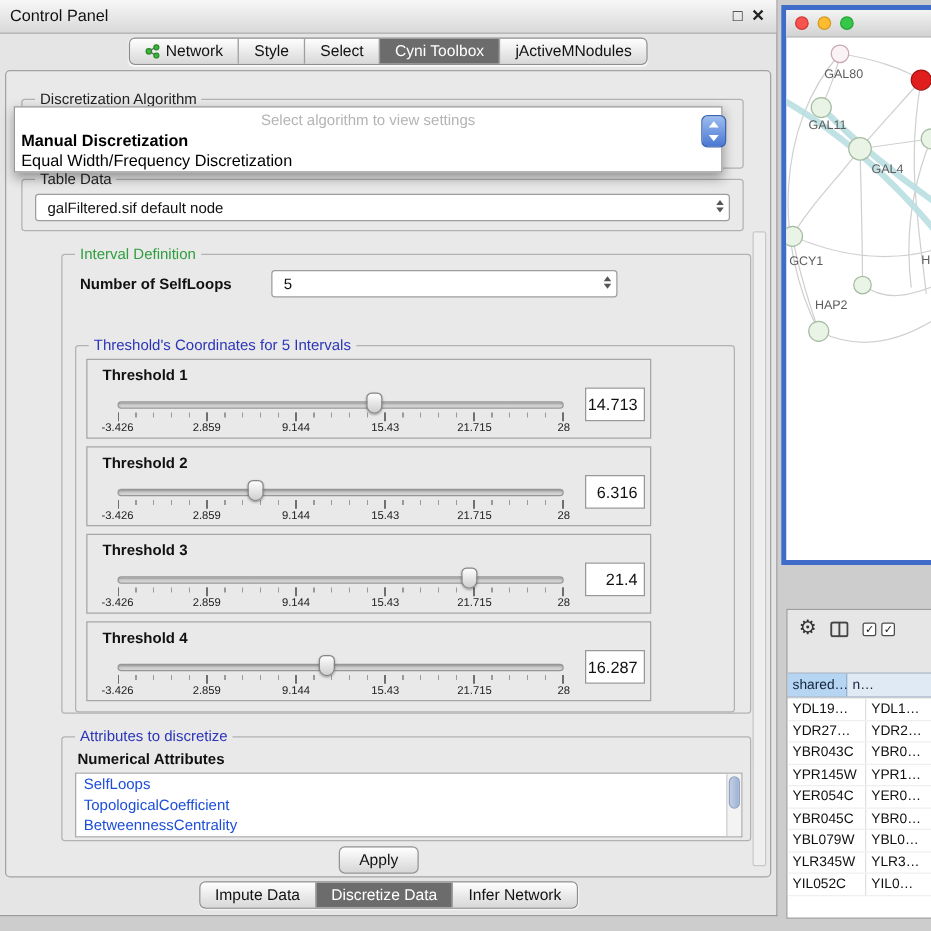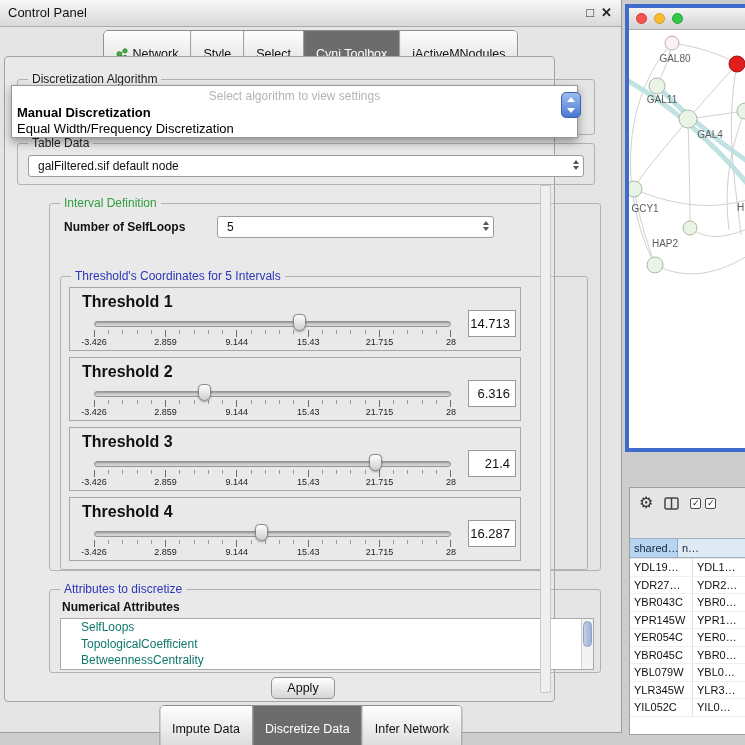--- a/index.html
+++ b/index.html
@@ -8,27 +8,27 @@
 
   
   .cp{position:absolute;left:0;top:0;width:622px;height:733px;background:#e5e5e5;border-right:1px solid #9c9c9c;border-bottom:1px solid #9c9c9c}
   .titlebar{position:absolute;left:0;top:0;width:100%;height:27px;background:linear-gradient(#f7f7f7,#d9d9d9);border-bottom:1px solid #ababab}
   .tb-title{position:absolute;left:8px;top:0;line-height:26px;font-size:13px;color:#111}
   .tb-btn{position:absolute;top:0;line-height:26px;font-size:13px;font-weight:bold;color:#222}
   .tb-float{right:27px}
   .tb-close{right:9px}
 
   .seg-group{position:absolute;left:50%;transform:translateX(-50%);display:flex;border:1px solid #8d8d8d;border-radius:5px;overflow:hidden;box-shadow:0 1px 1px rgba(255,255,255,.7)}
-  .seg{padding:16px 12px;font-size:12.5px;color:#111;background:linear-gradient(#fefefe,#d8d8d8);border-left:1px solid #9e9e9e;display:flex;align-items:center;gap:5px;white-space:nowrap}
+  .seg{padding:3px 12px;font-size:12.5px;color:#111;background:linear-gradient(#fefefe,#d8d8d8);border-left:1px solid #9e9e9e;display:flex;align-items:center;gap:5px;white-space:nowrap}
   .seg:first-child{border-left:none}
   .seg.sel{background:#6c6c6c;color:#fff}
   .top-tabs{top:30px}
   .bottom-tabs{top:705px}
 
-  .content{position:absolute;left:4px;top:56px;width:551px;height:646px;background:#e9e9e9;border:1px solid #a3a3a3;border-radius:4px}
+  .content{position:absolute;left:4px;top:56px;width:613px;height:646px;background:#e9e9e9;border:1px solid #a3a3a3;border-radius:4px}
   .cscroll{position:absolute;right:3px;top:128px;width:11px;height:508px;background:#efefef;border:1px solid #c8c8c8;border-radius:2px}
 
   .group{position:absolute;border:1px solid #b2b2b2;border-radius:3px}
   .gtitle{position:absolute;top:-8px;left:10px;background:#e9e9e9;padding:0 4px;font-size:12px;color:#222;white-space:nowrap}
   .gtitle.green{color:#2f9e3f}
   .gtitle.blue{color:#2b35b8}
 
   .algo-group{left:12px;top:22px;width:578px;height:56px}
   .popup{position:absolute;left:6px;top:28px;width:567px;height:53px;background:#fff;border:1px solid #979797;box-shadow:0 4px 9px rgba(0,0,0,.38);z-index:50}
   .popup .ph{position:absolute;top:3px;left:0;right:0;text-align:center;font-size:12px;color:#b4b4b4}
@@ -48,33 +48,33 @@
   .t-up{border-bottom:4px solid #555}
   .t-dn{border-top:4px solid #555}
   .td-combo{left:10px;top:11px;width:556px;height:22px}
 
   .int-group{left:44px;top:146px;width:552px;height:368px}
   .nlabel{position:absolute;left:14px;top:16px;font-size:12px;font-weight:bold;color:#111}
   .count-combo{left:167px;top:12px;width:277px;height:22px}
   .thr-group{left:10px;top:72px;width:528px;height:294px}
 
   .thr{position:absolute;left:8px;width:452px;height:64px;border:1px solid #a6a6a6;background:#e9e9e9}
-  .thr-label{position:absolute;left:12px;top:5px;font-size:16px;font-weight:bold;color:#111}
+  .thr-label{position:absolute;left:12px;top:5px;font-size:12px;font-weight:bold;color:#111}
   .slider{position:absolute;left:24px;top:0;width:357px;height:64px}
   .track{position:absolute;left:0;top:33px;width:357px;height:6px;background:linear-gradient(#bdbdbd,#d8d8d8);border:1px solid #969696;border-radius:3px;box-shadow:inset 0 1px 1px rgba(0,0,0,.18)}
   .ruler-minor{position:absolute;left:0;top:42px;width:358px;height:4px;background:repeating-linear-gradient(90deg,#9a9a9a 0 1px,transparent 1px 14.24px)}
   .ruler-major{position:absolute;left:0;top:42px;width:358px;height:7px;background:repeating-linear-gradient(90deg,#6f6f6f 0 1px,transparent 1px 71.2px)}
   .tick{position:absolute;top:49px;transform:translateX(-50%);font-size:9px;color:#222;white-space:nowrap}
   .thumb{position:absolute;top:26px;width:13px;height:17px;background:linear-gradient(#fdfdfd,#cfcfcf);border:1px solid #868686;border-radius:6px 6px 9px 9px;box-shadow:0 1px 2px rgba(0,0,0,.35)}
   .valbox{position:absolute;left:398px;top:22px;width:48px;height:27px;background:#fff;border:1px solid #989898;font-size:13px;line-height:25px;text-align:right;padding-right:5px;color:#111}
 
   .attr-group{left:44px;top:532px;width:552px;height:84px}
   .atitle{position:absolute;left:12px;top:10px;font-weight:bold;font-size:12px;color:#111}
   .listbox{position:absolute;left:10px;top:28px;width:534px;height:52px;background:#fff;border:1px solid #a9a9a9;overflow:hidden}
-  .li{font-size:12px;line-height:16.5px;padding-left:20px;color:#0f766e;white-space:nowrap}
+  .li{font-size:12px;line-height:16.5px;padding-left:6px;color:#1d4ed8;white-space:nowrap}
   .lscroll{position:absolute;right:0;top:0;width:12px;height:100%;background:#f3f3f3;border-left:1px solid #cfcfcf}
   .lthumb{position:absolute;left:1px;top:2px;width:9px;height:26px;border-radius:5px;background:linear-gradient(90deg,#c3cfe3,#9fb3d4);border:1px solid #8fa3c4}
 
   .apply{position:absolute;left:266px;top:620px;width:64px;height:22px;border:1px solid #939393;border-radius:5px;background:linear-gradient(#ffffff,#d6d6d6);font-size:12.5px;color:#111;font-family:inherit}
 
   
   .netwin{position:absolute;left:625px;top:4px;width:126px;height:448px;border:4px solid #3e6cc8;background:#fff;overflow:hidden}
   .nettb{height:22px;background:linear-gradient(#f4f4f4,#d2d2d2);border-bottom:1px solid #aeaeae;display:flex;align-items:center;padding-left:7px;gap:7px}
   .tl{width:11px;height:11px;border-radius:50%;display:inline-block}
   .tl.red{background:#f8534c;border:1px solid #cf3a35}

